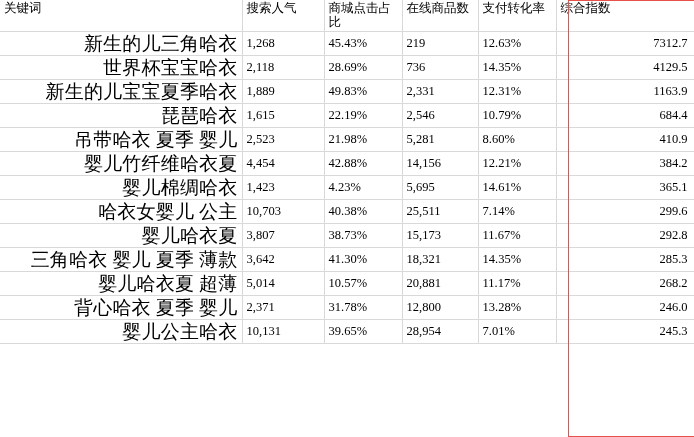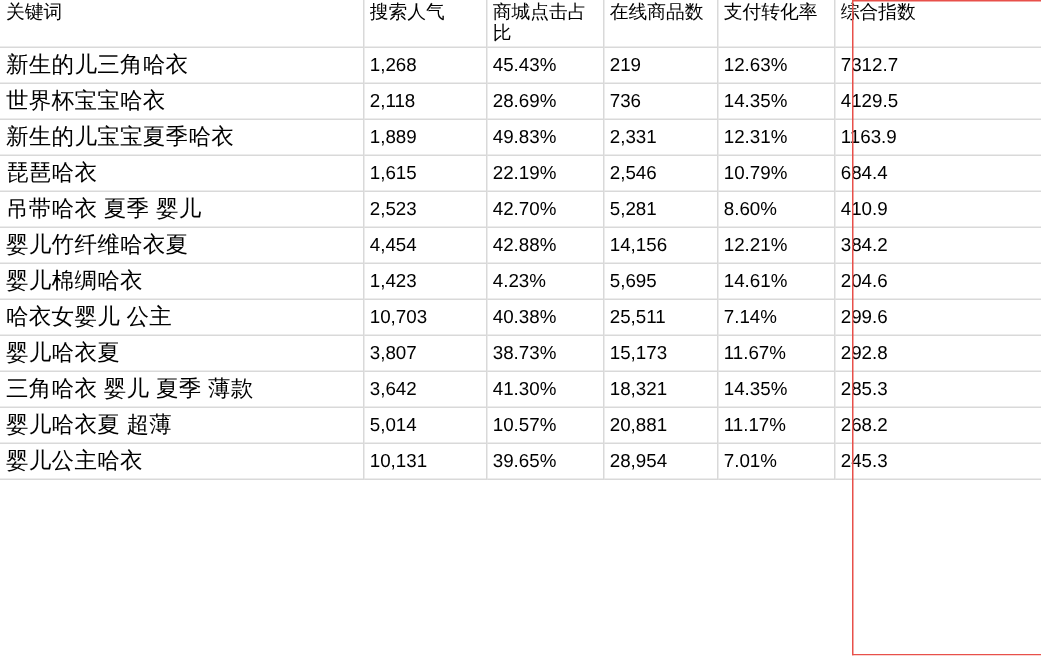--- a/index.html
+++ b/index.html
@@ -12,20 +12,21 @@
     height: 437px;
     overflow: hidden;
     font-family: "Liberation Sans", sans-serif;
     font-size: 12.5px;
     color: #000000;
   }
   .sheet {
     position: relative;
     width: 550px;
     height: 437px;
+    font-family: Liberation Serif, serif;
   }
   table.grid {
     border-collapse: collapse;
     width: 694px;
     table-layout: fixed;
   }
   table.grid col.c0 { width: 242px; }
   table.grid col.c1 { width: 82px; }
   table.grid col.c2 { width: 78px; }
   table.grid col.c3 { width: 76px; }
@@ -47,28 +48,29 @@
   table.grid tr.header th {
     height: 30px;
     line-height: 14px;
     vertical-align: top;
     padding-top: 1px;
     text-align: left;
     white-space: normal;
     word-break: break-all;
   }
   table.grid td.kw {
-    text-align: left;
-    font-size: 15px;
+    text-align: right;
+    font-size: 19px;
     letter-spacing: 0.2px;
   }
   table.grid td.num {
     text-align: left;
   }
   table.grid td.idx {
+    text-align: right;
     padding-right: 6px;
   }
   table.grid th.idx {
     text-align: left;
   }
   .hl-border {
     position: absolute;
     left: 568px;
     top: 0;
     width: 126px;
@@ -131,40 +133,40 @@
           <td class="kw">琵琶哈衣</td>
           <td class="num">1,615</td>
           <td class="num">22.19%</td>
           <td class="num">2,546</td>
           <td class="num">10.79%</td>
           <td class="idx">684.4</td>
         </tr>
         <tr>
           <td class="kw">吊带哈衣 夏季 婴儿</td>
           <td class="num">2,523</td>
-          <td class="num">42.70%</td>
+          <td class="num">21.98%</td>
           <td class="num">5,281</td>
           <td class="num">8.60%</td>
           <td class="idx">410.9</td>
         </tr>
         <tr>
           <td class="kw">婴儿竹纤维哈衣夏</td>
           <td class="num">4,454</td>
           <td class="num">42.88%</td>
           <td class="num">14,156</td>
           <td class="num">12.21%</td>
           <td class="idx">384.2</td>
         </tr>
         <tr>
           <td class="kw">婴儿棉绸哈衣</td>
           <td class="num">1,423</td>
           <td class="num">4.23%</td>
           <td class="num">5,695</td>
           <td class="num">14.61%</td>
-          <td class="idx">204.6</td>
+          <td class="idx">365.1</td>
         </tr>
         <tr>
           <td class="kw">哈衣女婴儿 公主</td>
           <td class="num">10,703</td>
           <td class="num">40.38%</td>
           <td class="num">25,511</td>
           <td class="num">7.14%</td>
           <td class="idx">299.6</td>
         </tr>
         <tr>
@@ -185,20 +187,28 @@
         </tr>
         <tr>
           <td class="kw">婴儿哈衣夏 超薄</td>
           <td class="num">5,014</td>
           <td class="num">10.57%</td>
           <td class="num">20,881</td>
           <td class="num">11.17%</td>
           <td class="idx">268.2</td>
         </tr>
         <tr>
+          <td class="kw">背心哈衣 夏季 婴儿</td>
+          <td class="num">2,371</td>
+          <td class="num">31.78%</td>
+          <td class="num">12,800</td>
+          <td class="num">13.28%</td>
+          <td class="idx">246.0</td>
+        </tr>
+        <tr>
           <td class="kw">婴儿公主哈衣</td>
           <td class="num">10,131</td>
           <td class="num">39.65%</td>
           <td class="num">28,954</td>
           <td class="num">7.01%</td>
           <td class="idx">245.3</td>
         </tr>
       </tbody>
   </table>
   <div class="hl-border"></div>

